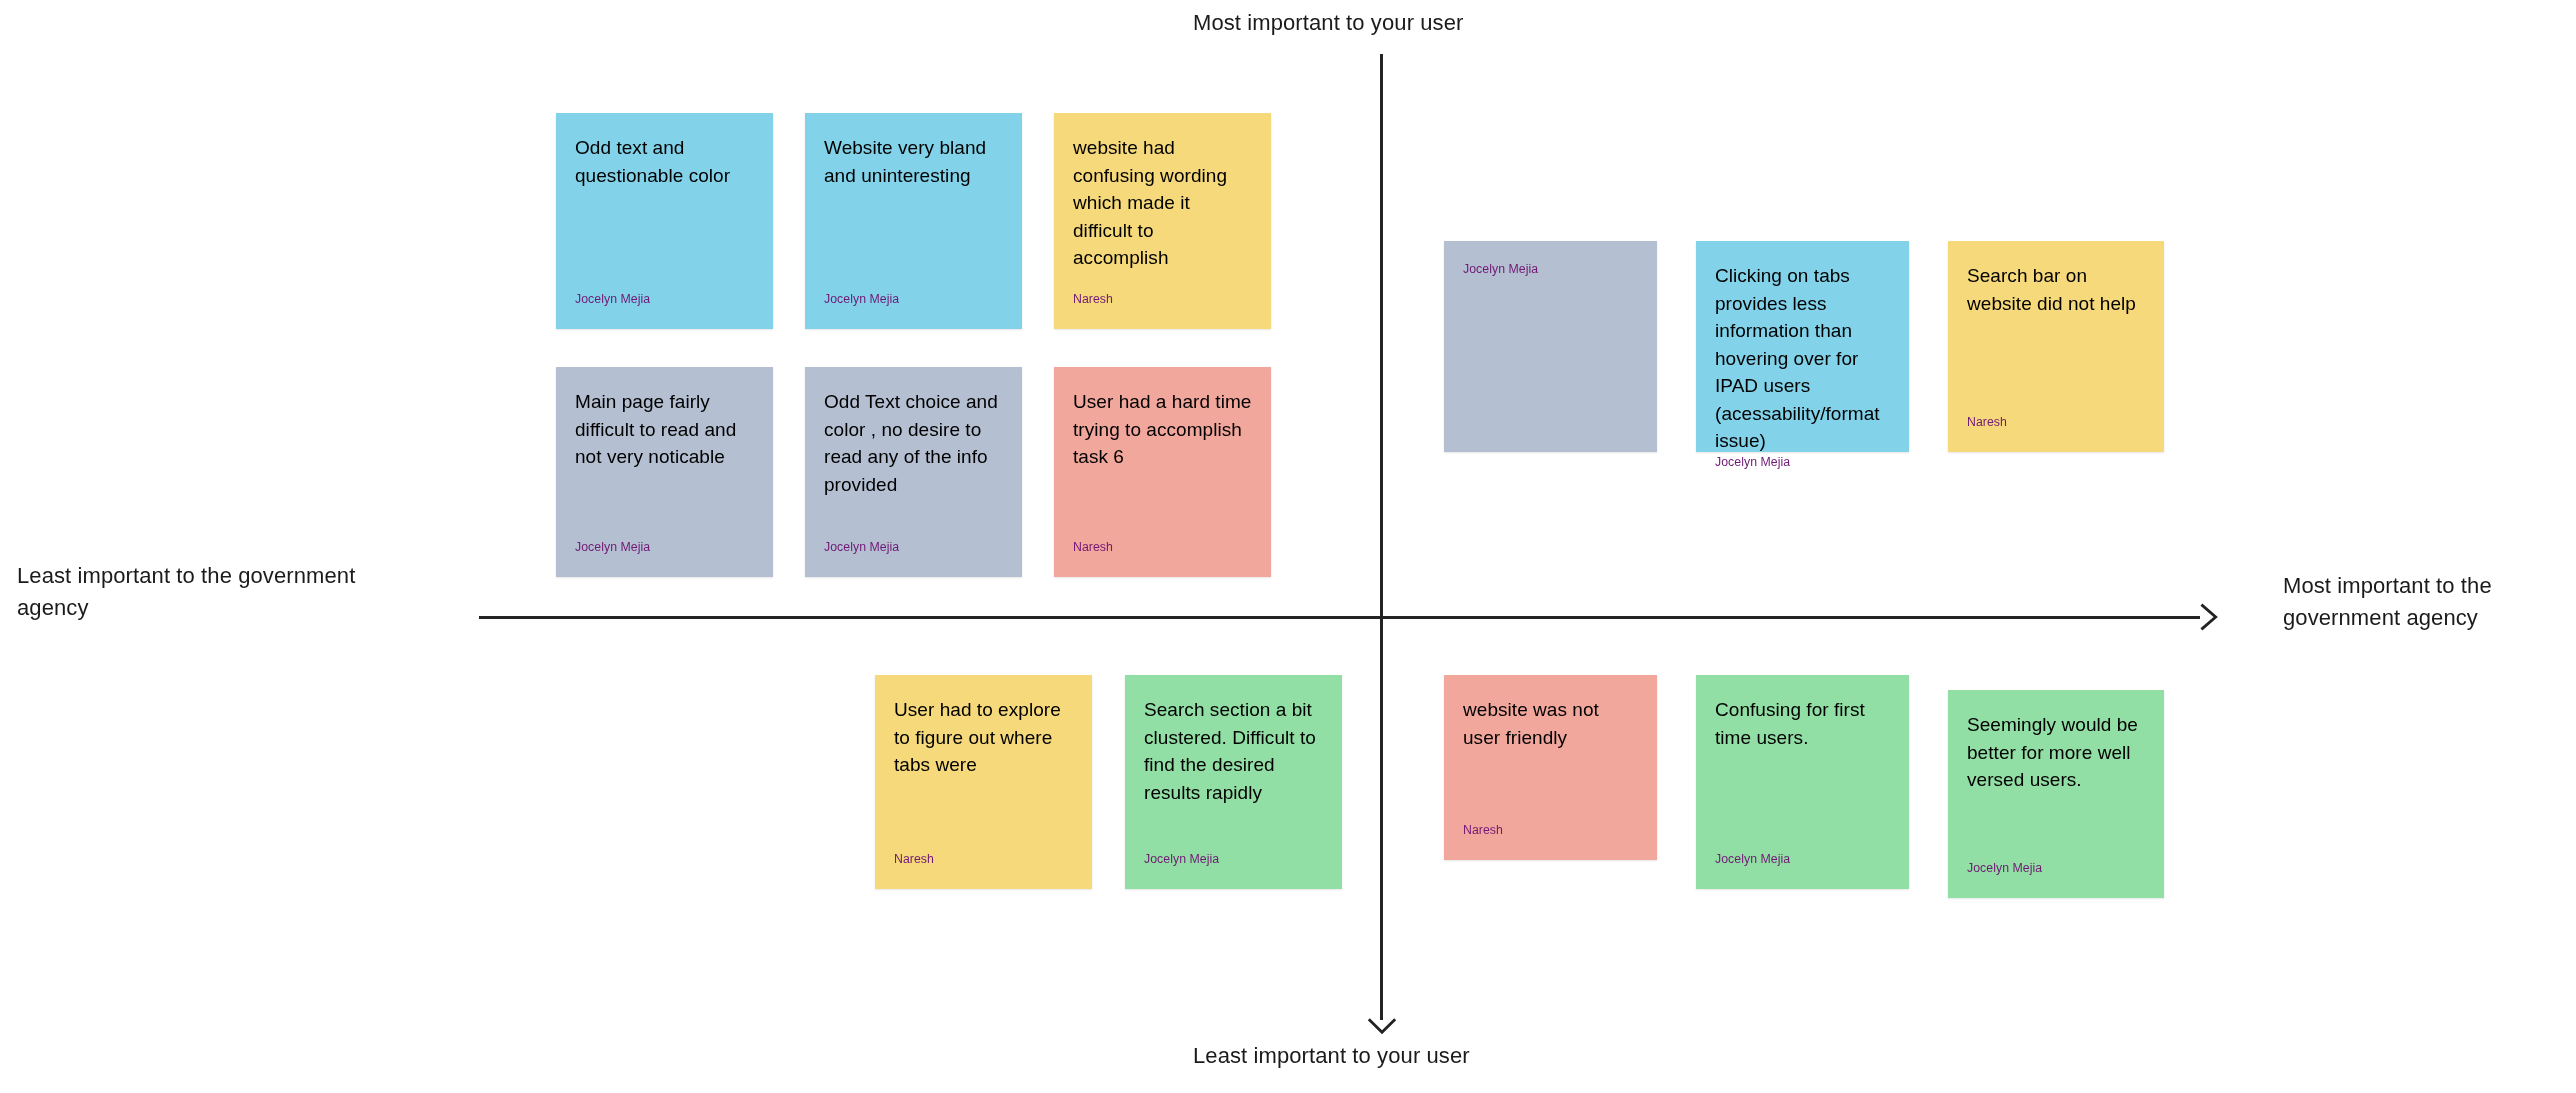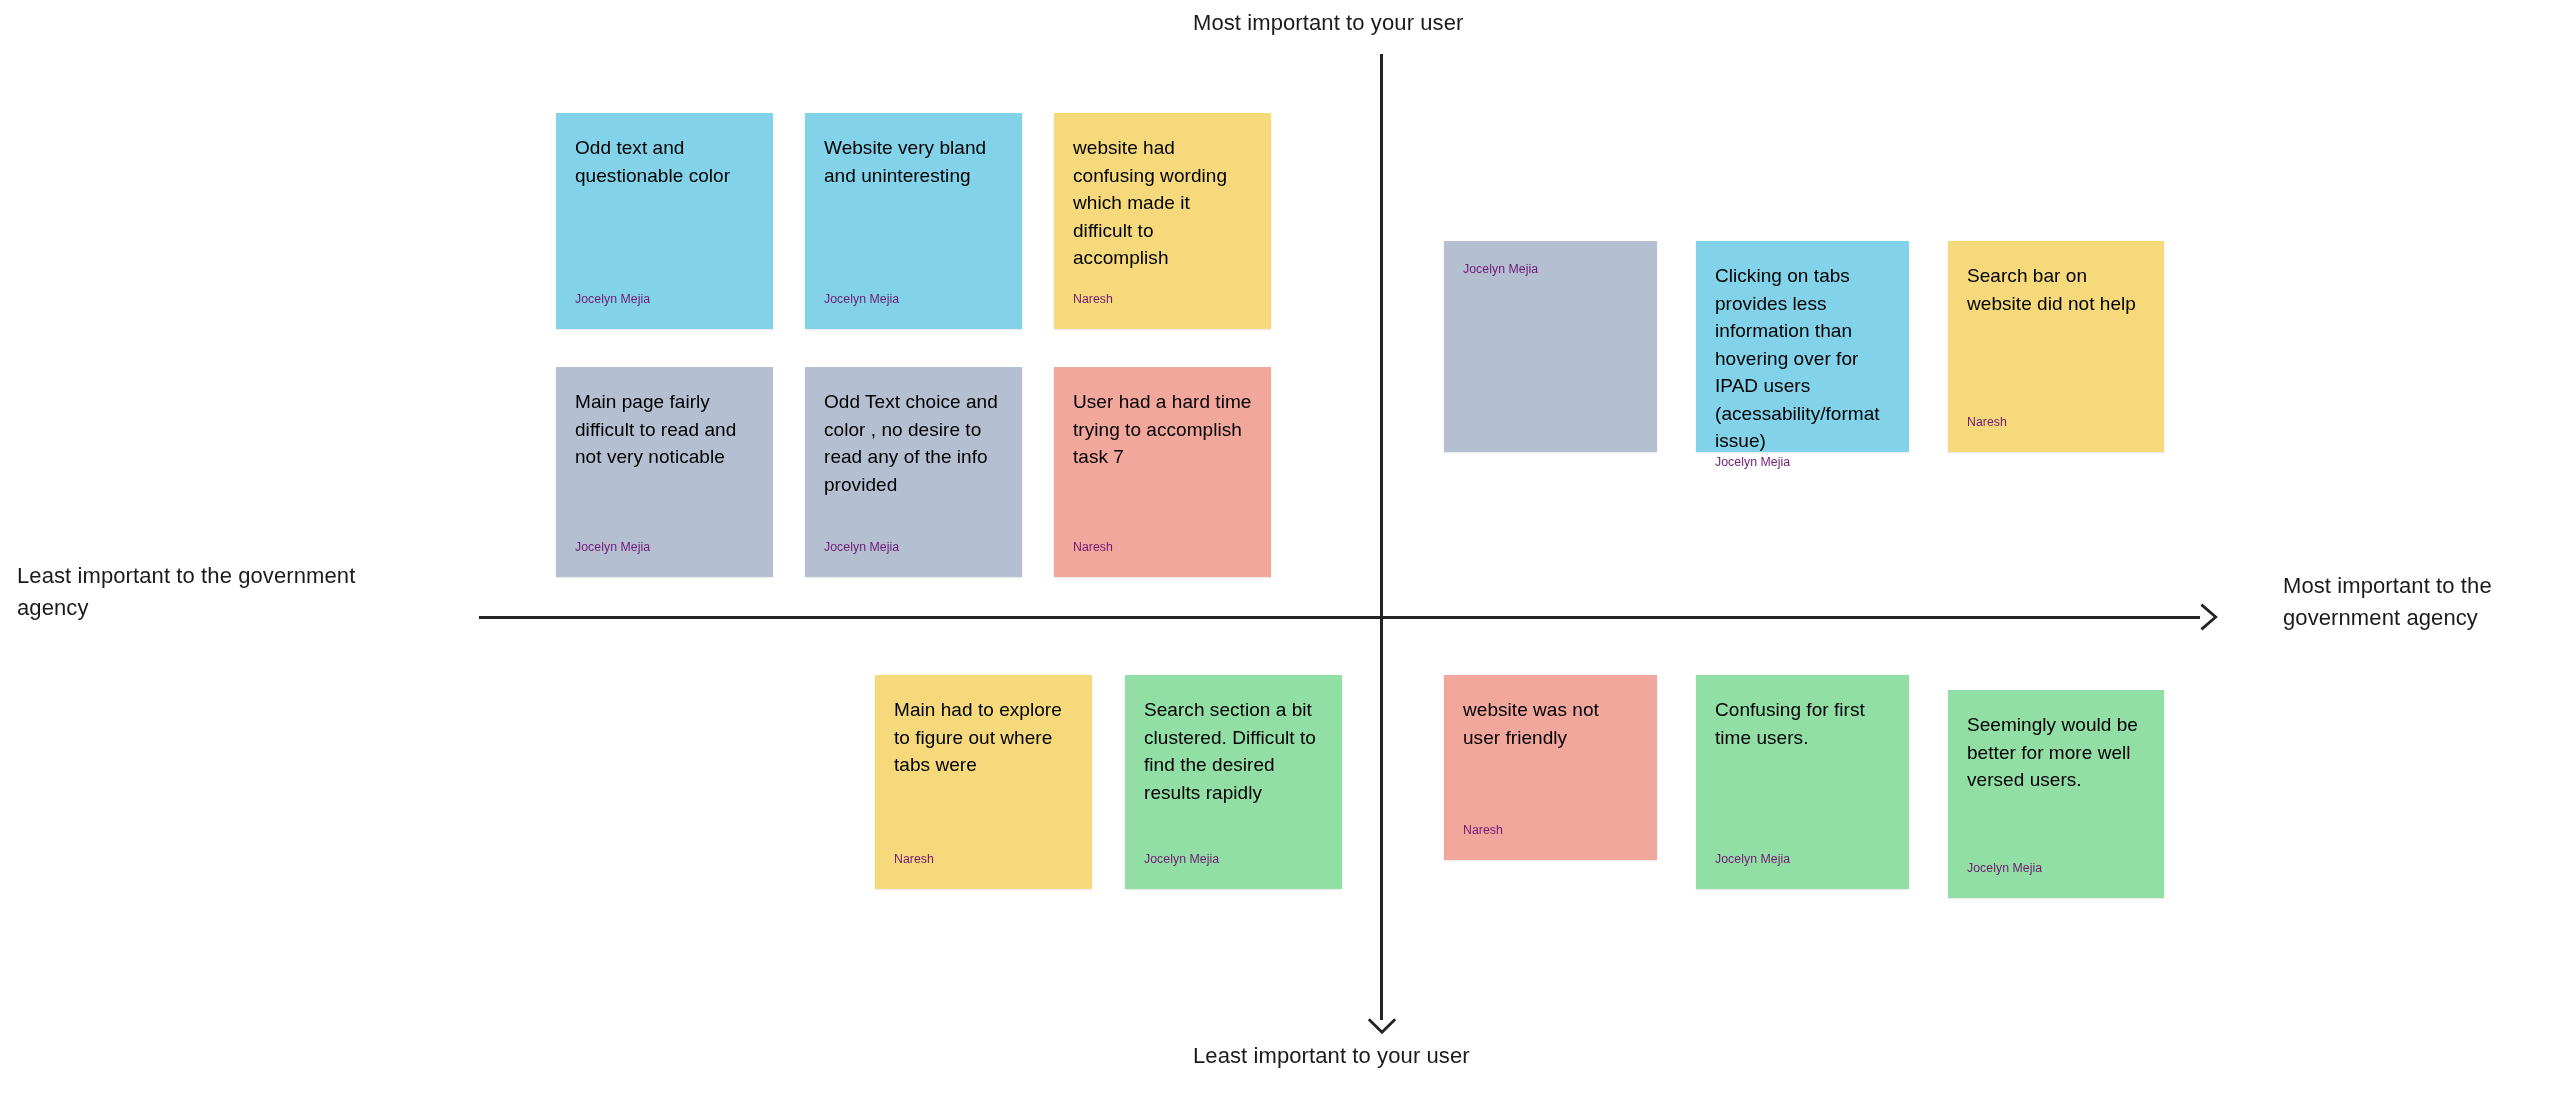--- a/index.html
+++ b/index.html
@@ -145,36 +145,36 @@
       </div>
       <div class="card" style="left: 556px; top: 367px; width: 217px; height: 210px; background: rgb(180, 191, 209);">
         <div class="card-text">Main page fairly difficult to read and not very noticable</div>
         <div class="card-author">Jocelyn Mejia</div>
       </div>
       <div class="card" style="left: 805px; top: 367px; width: 217px; height: 210px; background: rgb(180, 191, 209);">
         <div class="card-text">Odd Text choice and color , no desire to read any of the info provided</div>
         <div class="card-author">Jocelyn Mejia</div>
       </div>
       <div class="card" style="left: 1054px; top: 367px; width: 217px; height: 210px; background: rgb(242, 167, 157);">
-        <div class="card-text">User had a hard time trying to accomplish task 7</div>
+        <div class="card-text">User had a hard time trying to accomplish task 6</div>
         <div class="card-author">Naresh</div>
       </div>
       <div class="card" style="left: 1444px; top: 241px; width: 213px; height: 211px; background: rgb(180, 191, 209);">
         <div class="card-author">Jocelyn Mejia</div>
       </div>
       <div class="card" style="left: 1696px; top: 241px; width: 213px; height: 211px; background: rgb(130, 211, 234);">
         <div class="card-text">Clicking on tabs provides less information than hovering over for IPAD users (acessability/format issue)</div>
         <div class="card-author">Jocelyn Mejia</div>
       </div>
       <div class="card" style="left: 1948px; top: 241px; width: 216px; height: 211px; background: rgb(245, 217, 122);">
         <div class="card-text">Search bar on website did not help</div>
         <div class="card-author">Naresh</div>
       </div>
       <div class="card" style="left: 875px; top: 675px; width: 217px; height: 214px; background: rgb(245, 217, 122);">
-        <div class="card-text">Main had to explore to figure out where tabs were</div>
+        <div class="card-text">User had to explore to figure out where tabs were</div>
         <div class="card-author">Naresh</div>
       </div>
       <div class="card" style="left: 1125px; top: 675px; width: 217px; height: 214px; background: rgb(146, 223, 165);">
         <div class="card-text">Search section a bit clustered. Difficult to find the desired results rapidly</div>
         <div class="card-author">Jocelyn Mejia</div>
       </div>
       <div class="card" style="left: 1444px; top: 675px; width: 213px; height: 185px; background: rgb(242, 167, 157);">
         <div class="card-text">website was not user friendly</div>
         <div class="card-author">Naresh</div>
       </div>

